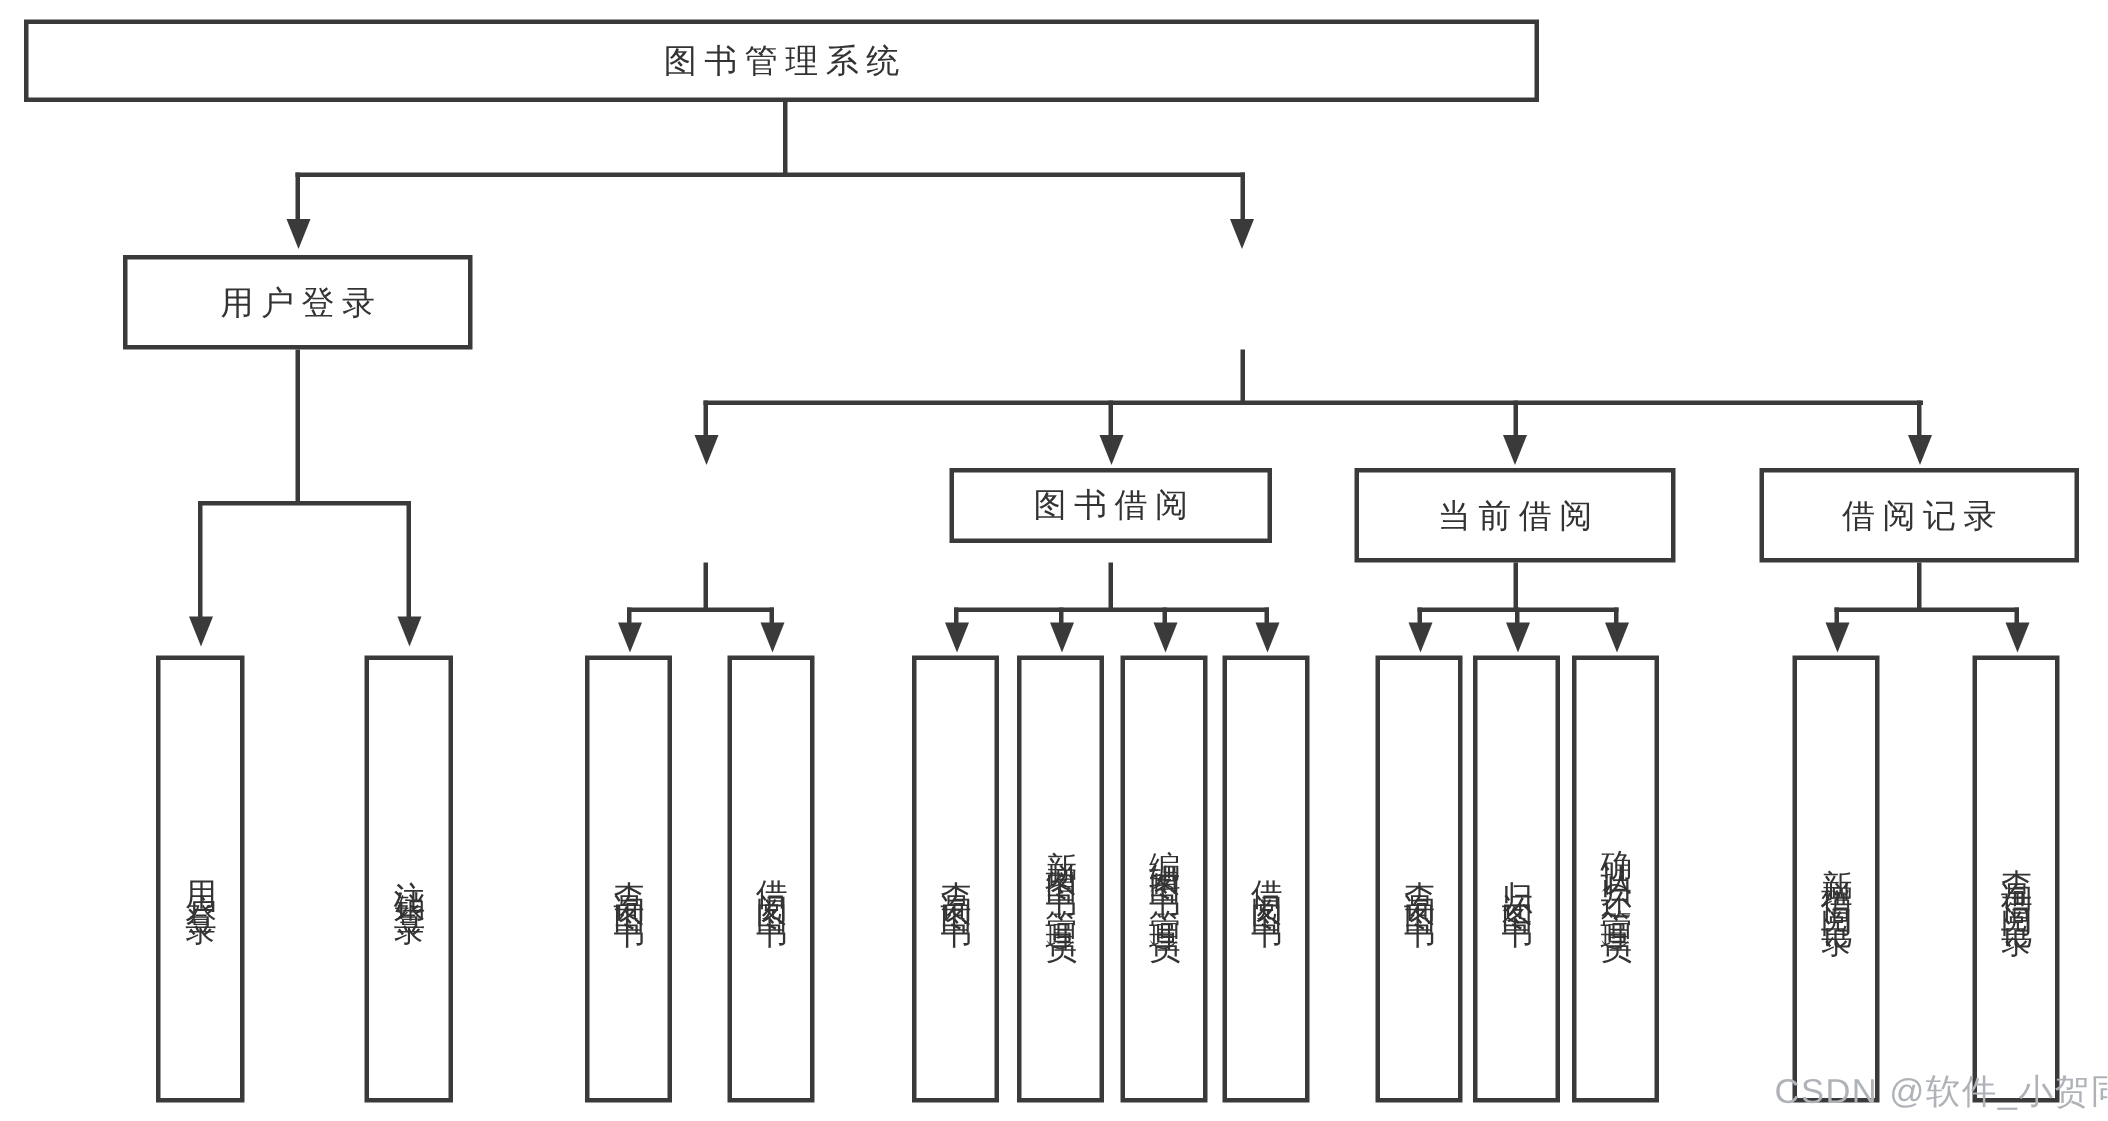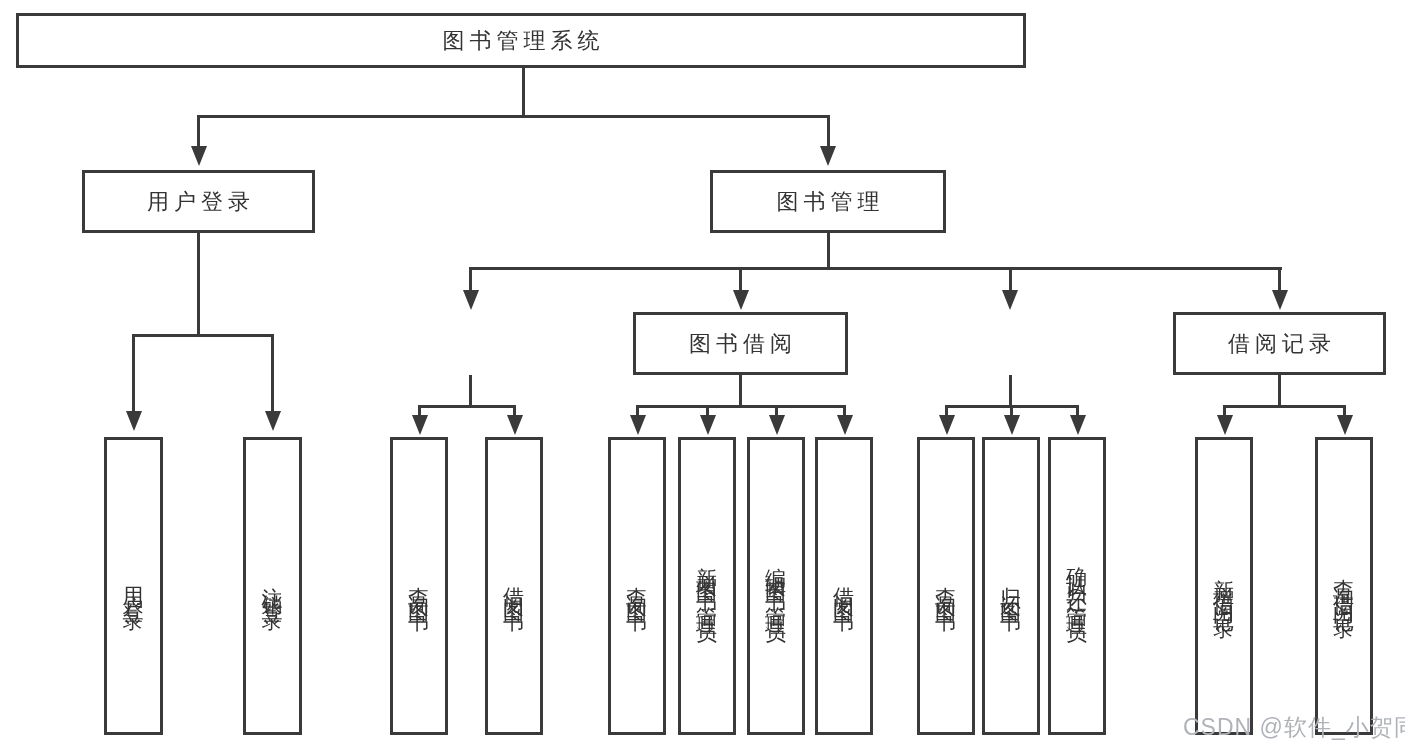--- a/index.html
+++ b/index.html
@@ -78,41 +78,41 @@
   <div class="node node--h" style="left:16px;top:13px;width:1010px;height:55px">图书管理系统</div>
 
   <div class="vline" style="left:521.5px;top:68px;height:48px"></div>
   <div class="hline" style="left:197px;top:114.5px;width:632.5px"></div>
   <div class="vline" style="left:197px;top:114.5px;height:33px"></div>
   <div class="arrow" style="left:190.5px;top:146px"></div>
   <div class="vline" style="left:826.5px;top:114.5px;height:33px"></div>
   <div class="arrow" style="left:820px;top:146px"></div>
 
   <div class="node node--h" style="left:82px;top:170px;width:233px;height:63px">用户登录</div>
-  <div class="node node--h" style="left:710px;top:170px;width:236px;height:63px">图书管理</div>
 
   <div class="vline" style="left:197px;top:233px;height:102px"></div>
   <div class="hline" style="left:132px;top:333.5px;width:142px"></div>
   <div class="vline" style="left:132px;top:333.5px;height:79px"></div>
   <div class="arrow" style="left:125.5px;top:411px"></div>
   <div class="vline" style="left:271px;top:333.5px;height:79px"></div>
   <div class="arrow" style="left:264.5px;top:411px"></div>
 
   <div class="vline" style="left:826.5px;top:233px;height:37px"></div>
   <div class="hline" style="left:469px;top:266.5px;width:813px"></div>
   <div class="vline" style="left:469px;top:266.5px;height:27px"></div>
   <div class="arrow" style="left:462.5px;top:290px"></div>
   <div class="vline" style="left:739px;top:266.5px;height:27px"></div>
   <div class="arrow" style="left:732.5px;top:290px"></div>
   <div class="vline" style="left:1008.5px;top:266.5px;height:27px"></div>
   <div class="arrow" style="left:1002px;top:290px"></div>
   <div class="vline" style="left:1278px;top:266.5px;height:27px"></div>
   <div class="arrow" style="left:1271.5px;top:290px"></div>
 
-  <div class="node node--h" style="left:633px;top:312px;width:215px;height:63px">图书借阅</div>
+  <div class="node node--h" style="left:633px;top:312px;width:215px;height:50px">图书借阅</div>
+  <div class="node node--h" style="left:903px;top:312px;width:214px;height:63px">当前借阅</div>
   <div class="node node--h" style="left:1173px;top:312px;width:213px;height:63px">借阅记录</div>
 
   <div class="vline" style="left:469px;top:375px;height:32px"></div>
   <div class="hline" style="left:418px;top:404.5px;width:98px"></div>
   <div class="vline" style="left:418px;top:404.5px;height:13px"></div>
   <div class="arrow" style="left:411.5px;top:415px"></div>
   <div class="vline" style="left:513px;top:404.5px;height:13px"></div>
   <div class="arrow" style="left:506.5px;top:415px"></div>
 
   <div class="vline" style="left:739px;top:375px;height:32px"></div>

